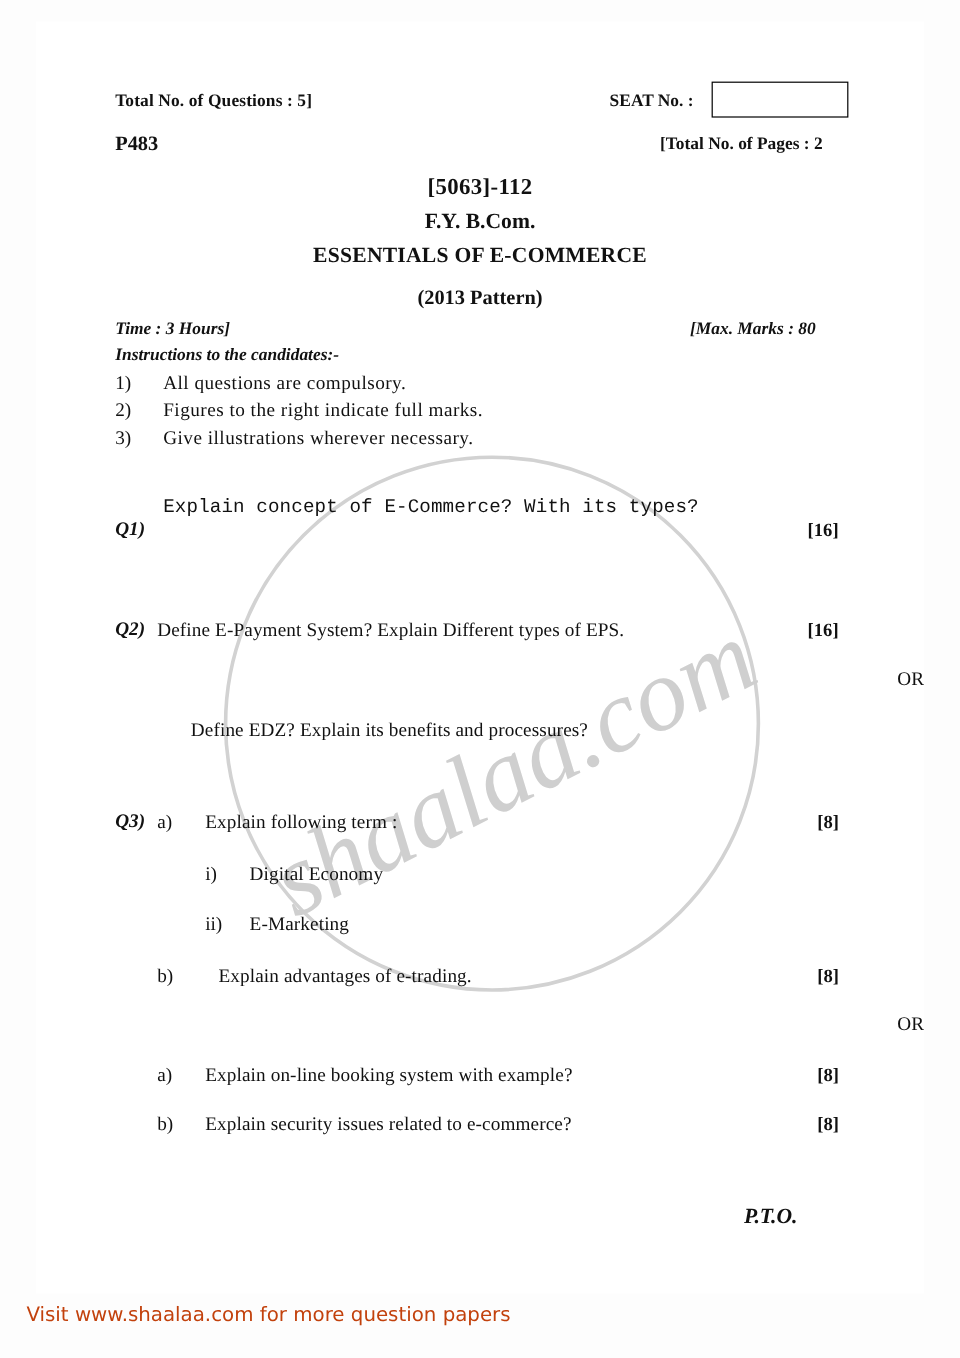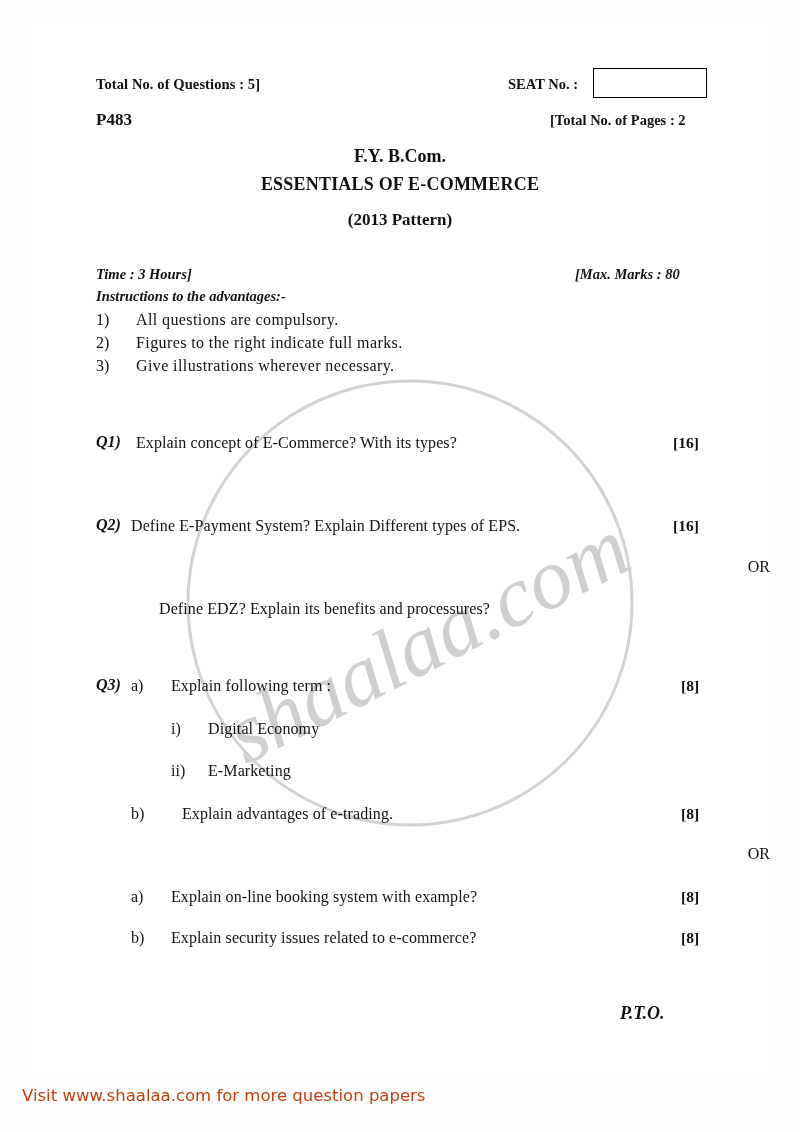--- a/index.html
+++ b/index.html
@@ -219,40 +219,41 @@
     <div class="content">
 
       <div class="total-questions">Total No. of Questions : 5]</div>
       <div class="seat-label">SEAT No. :</div>
       <div class="seat-box"></div>
 
       <div class="pcode">P483</div>
       <div class="total-pages">[Total No. of Pages : 2</div>
 
       <div class="center-block">
+        <div class="paper-code">[5063]-112</div>
         <div class="course">F.Y.  B.Com.</div>
         <div class="subject">ESSENTIALS OF E-COMMERCE</div>
         <div class="pattern">(2013 Pattern)</div>
       </div>
 
       <div class="time">Time : 3 Hours]</div>
       <div class="max-marks">[Max. Marks : 80</div>
-      <div class="instr-title">Instructions to the advantages:-</div>
+      <div class="instr-title">Instructions to the candidates:-</div>
 
       <div class="instr-num" style="top:293px;">1)</div>
       <div class="instr-text" style="top:293px;">All questions are compulsory.</div>
 
       <div class="instr-num" style="top:316px;">2)</div>
       <div class="instr-text" style="top:316px;">Figures to the right indicate full marks.</div>
 
       <div class="instr-num" style="top:339px;">3)</div>
       <div class="instr-text" style="top:339px;">Give illustrations wherever necessary.</div>
 
       <div class="q-label" style="left:66px; top:415px;">Q1)</div>
-      <div class="q-text" style="left:106px; top:416px;">Explain concept of E-Commerce? With its types?</div>
+      <div class="q-text" style="left:106px; top:396px;font-family:Liberation Mono, monospace;">Explain concept of E-Commerce? With its types?</div>
       <div class="q-marks" style="left:643px; top:416px;">[16]</div>
 
       <div class="q-label" style="left:66px; top:498px;">Q2)</div>
       <div class="q-text" style="left:101px; top:499px;">Define E-Payment System? Explain Different types of EPS.</div>
       <div class="q-marks" style="left:643px; top:499px;">[16]</div>
 
       <div class="or-word" style="top:540px;">OR</div>
 
       <div class="q-text" style="left:101px; top:582px;margin-left:28px;">Define EDZ? Explain its benefits and processures?</div>
 

